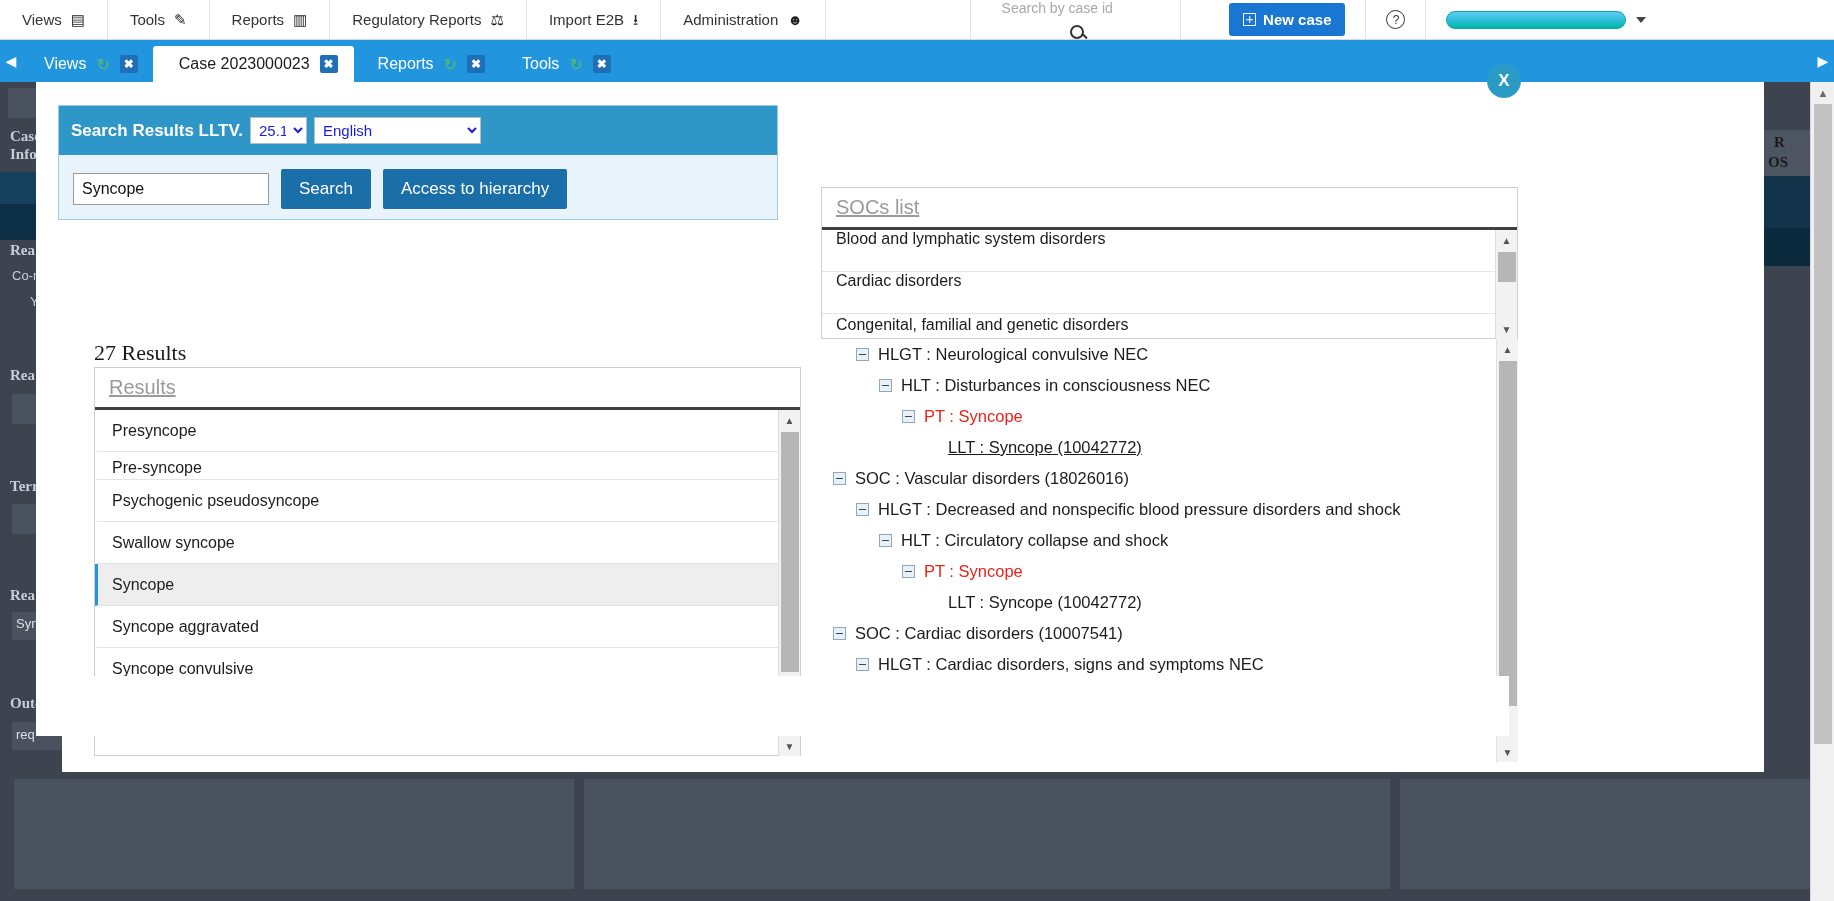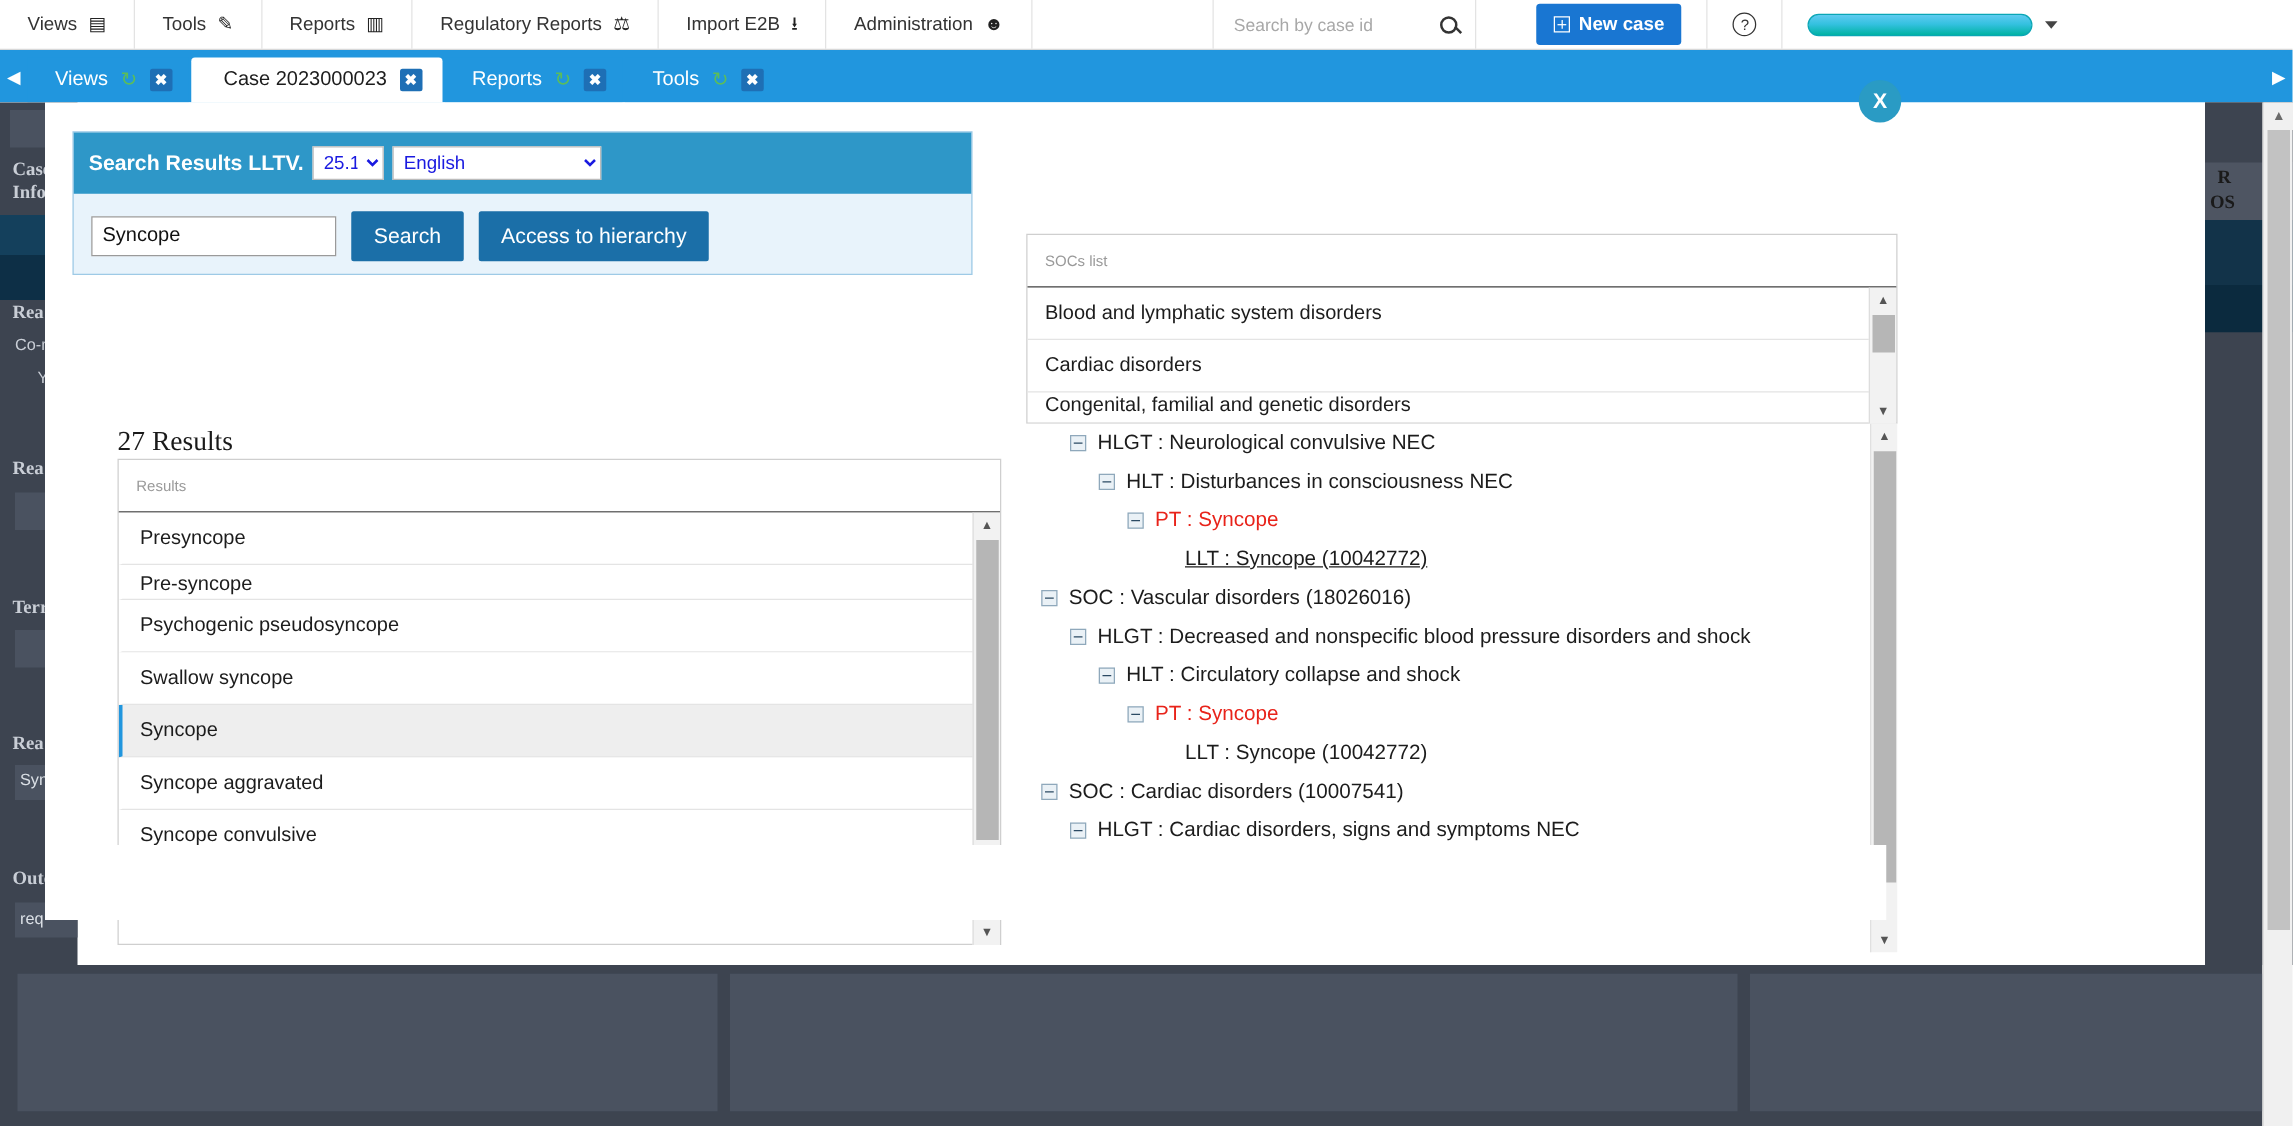--- a/index.html
+++ b/index.html
@@ -21,21 +21,21 @@
   .menu-item {
     display: flex; align-items: center; gap: 9px;
     padding: 0 22px; font-size: 15px; color: #333;
     border-right: 1px solid #e3e3e3; white-space: nowrap;
     cursor: pointer;
   }
   .menu-item .mi-icon { font-size: 15px; line-height: 1; color: #222; }
   .topbar-spacer { flex: 0 0 145px; border-right: 1px solid #e3e3e3; }
   .search-box {
     display: flex; align-items: center; justify-content: space-between;
-    width: 210px; padding: 0 14px 0 16px; border-right: 1px solid #e3e3e3;
+    width: 210px; padding: 0 14px 0 16px; border-right: 1px solid #e3e3e3; flex-direction: column;
   }
   .search-box input {
     border: none; outline: none; font-size: 14px; color: #666;
     font-family: "Liberation Sans", sans-serif; width: 150px; background: transparent;
   }
   .search-box input::placeholder { color: #a8a8a8; }
   .magnifier { width: 14px; height: 14px; border: 2px solid #333; border-radius: 50%;
     position: relative; flex: none; }
   .magnifier::after { content:""; position: absolute; width: 7px; height: 2px;
     background: #333; transform: rotate(45deg); right: -6px; bottom: 0px; }
@@ -148,21 +148,21 @@
   .results-count {
     position: absolute; left: 58px; top: 258px;
     font-family: "Liberation Serif", serif; font-size: 22px; color: #1a1a1a;
   }
   .results-grid {
     position: absolute; left: 58px; top: 285px; width: 707px; height: 389px;
     border: 1px solid #cfcfcf; background: #fff;
   }
   .grid-header {
     height: 42px; display: flex; align-items: center; padding-left: 14px;
-    color: #9a9a9a; font-size: 12px; border-bottom: 1px solid #404040;
+    color: #9a9a9a; font-size: 20px; border-bottom: 3px solid #404040; text-decoration: underline;
   }
   .grid-body { position: relative; height: 346px; overflow: hidden; }
   .grid-row {
     height: 42px; display: flex; align-items: center; padding-left: 14px;
     font-size: 16px; color: #1c1c1c; border-bottom: 1px solid #e4e4e4;
     cursor: pointer; background: #fff; border-left: 3px solid transparent;
   }
   .grid-row.partial-top { height: 28px; align-items: flex-end; padding-bottom: 2px; overflow:hidden; }
   .grid-row.selected { background: #eeeeee; border-left: 3px solid #2196de; }
 
@@ -175,21 +175,21 @@
   .vscroll .sb-arrow.bottom { position:absolute; bottom:0; width:100%; }
   .vscroll .sb-thumb { position:absolute; left:2px; width:18px; background:#b6b6b6; cursor:pointer; }
 
   
   .socs-grid {
     position: absolute; left: 785px; top: 105px; width: 697px; height: 152px;
     border: 1px solid #cfcfcf; background: #fff;
   }
   .socs-body { position: relative; height: 109px; overflow: hidden; }
   .soc-row {
-    height: 42px; display: flex; align-items: center; padding-left: 14px;
+    height: 42px; display: flex; padding-left: 14px;
     font-size: 16px; color: #1c1c1c; border-bottom: 1px solid #e4e4e4; cursor: pointer;
   }
   .soc-row.clipped { height: 26px; overflow: hidden; align-items: flex-start; padding-top: 2px;}
 
   .tree-panel {
     position: absolute; left: 785px; top: 257px; width: 697px; height: 423px;
     background: #fff; overflow: hidden;
   }
   .tree-scroll {
     position: absolute; top: 0; right: 0; width: 22px; height: 423px;

